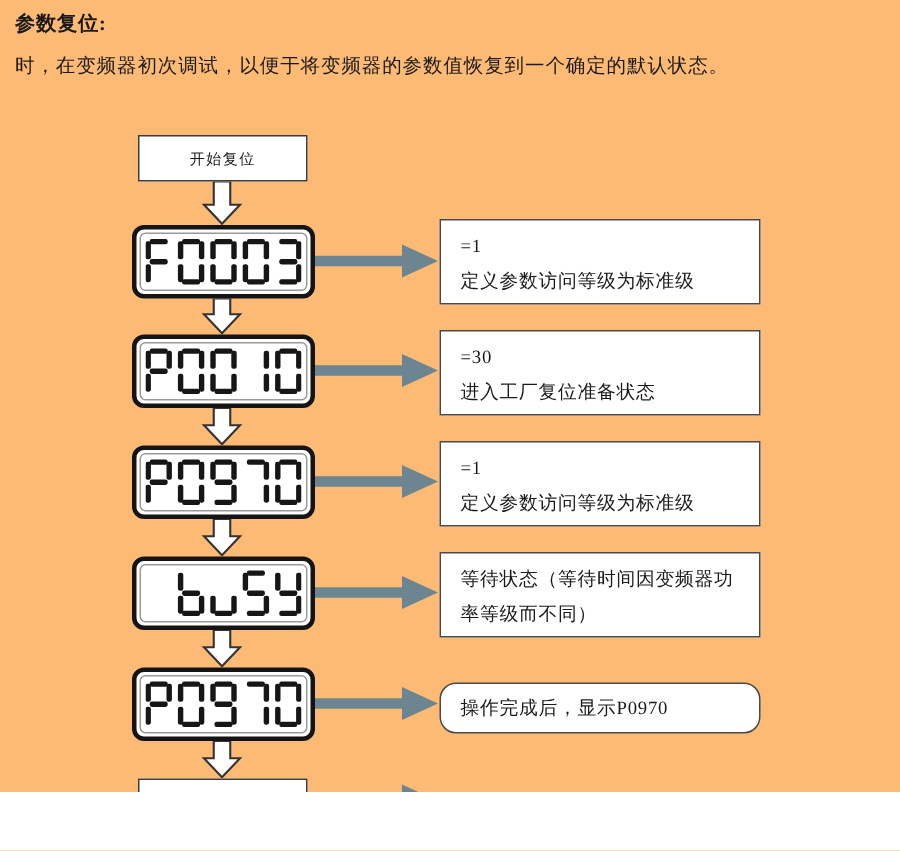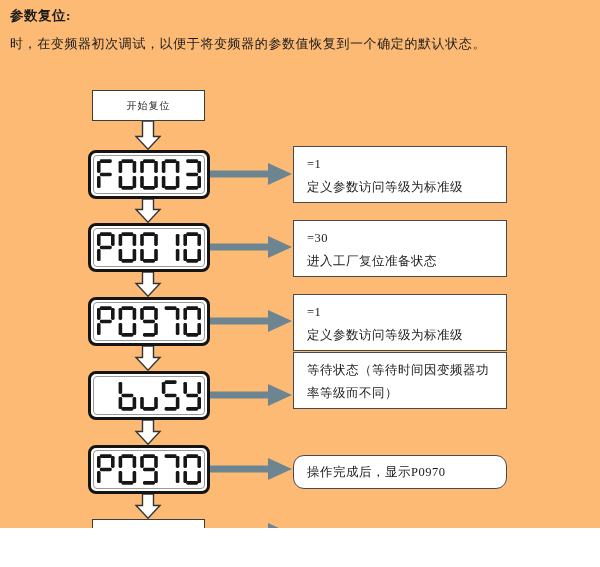--- a/index.html
+++ b/index.html
@@ -260,20 +260,20 @@
     <div class="cd">定义参数访问等级为标准级</div>
   </div>
   <div class="callout two" style="top:220px;height:57px">
     <div class="cv">=30</div>
     <div class="cd">进入工厂复位准备状态</div>
   </div>
   <div class="callout two" style="top:294px;height:57px">
     <div class="cv">=1</div>
     <div class="cd">定义参数访问等级为标准级</div>
   </div>
-  <div class="callout two" style="top:352px;height:57px">
+  <div class="callout two" style="top:368px;height:57px">
     <div class="cd">等待状态（等待时间因变频器功率等级而不同）</div>
   </div>
   <div class="callout one" style="top:455px;height:34px">
     <div class="cd">操作完成后，显示P0970</div>
   </div>
 
 </div>
 
 </body></html>

